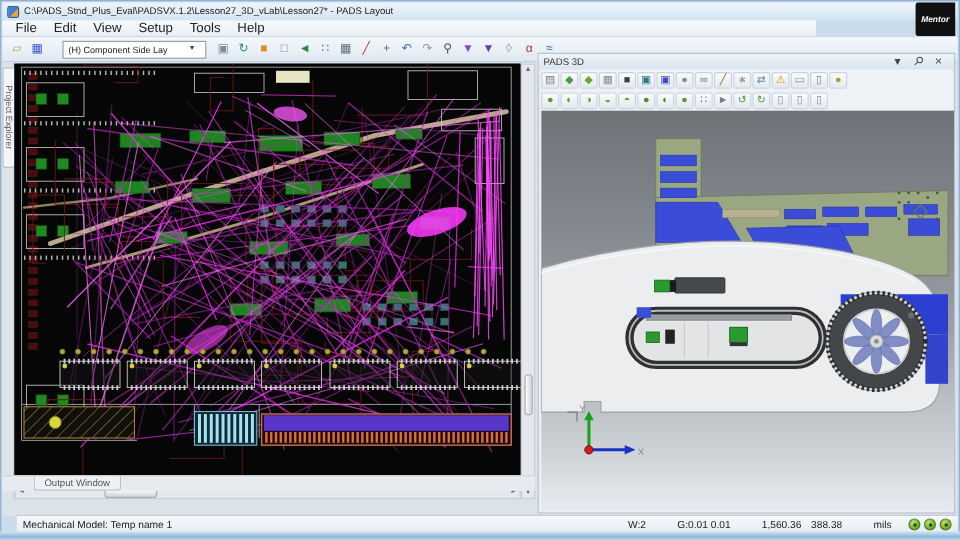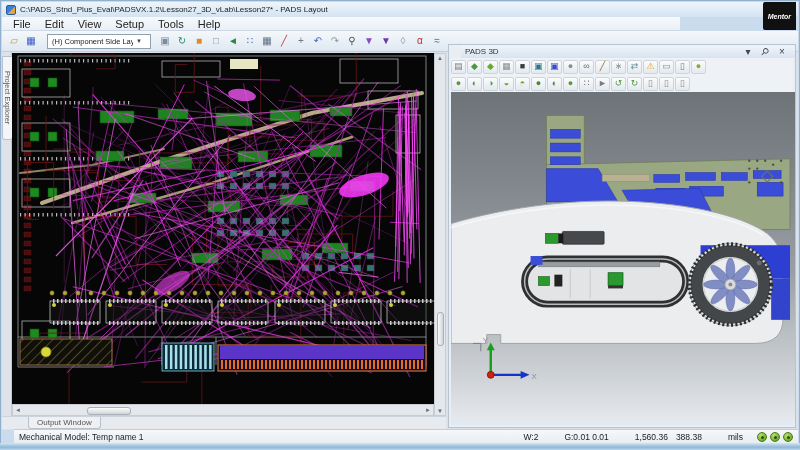--- a/index.html
+++ b/index.html
@@ -21,47 +21,47 @@
     display:flex;align-items:center;padding:0 5px;border-radius:2px 0 0 2px;}
   .logo .pads{background:#fdfefe;border:1px solid #bfe3e8;display:flex;align-items:center;
     padding:0 6px;position:relative;}
   .logo .pads b{color:#2fb6c9;font-size:19px;font-weight:bold;letter-spacing:0;line-height:1;}
   .logo .pads i{position:absolute;right:2px;top:-1px;width:12px;height:5px;background:#7fd2dd;}
   .toolbar{left:2px;top:31px;right:2px;height:21px;background:linear-gradient(#f4f8fb,#dfe8f1);
     display:flex;align-items:center;padding:0 4px;border-bottom:1px solid #c4cfda;}
   .tbi{display:inline-flex;width:16px;height:15px;align-items:center;justify-content:center;
     font-size:10px;line-height:1;margin-right:1px;flex:0 0 auto;}
   .layerdd{display:flex;align-items:center;height:15px;background:#fff;border:1px solid #8fa0b0;
-    margin:0 6px 0 7px;padding:0 8px 0 4px;width:104px;}
+    margin:0 6px 0 12px;padding:0 8px 0 4px;width:120px;}
   .layerdd .txt{font-size:7.5px;color:#222;white-space:nowrap;overflow:hidden;flex:1;}
   .layerdd .dda{font-size:6px;color:#444;padding-left:3px;}
   
   .workbg{left:2px;top:52px;right:2px;height:378px;background:#dbe2ea;}
   .pestrip{left:2px;top:52px;width:10px;height:364px;background:#dde3e9;border-right:1px solid #c2cbd4;}
   .petab{left:2px;top:56px;width:11px;height:84px;background:#f3f5f7;border:1px solid #b9c2cc;
     writing-mode:vertical-rl;font-size:7.5px;color:#555;display:flex;align-items:center;
     justify-content:center;border-radius:0 0 3px 3px;}
   .pcb{left:12px;top:53px;width:422px;height:351px;display:block;background:#000;}
   .hscroll{left:12px;top:404px;width:422px;height:12px;background:#e4e7eb;border:1px solid #c8cdd3;
     display:flex;align-items:center;}
   .hthumb{position:absolute;left:74px;top:2px;width:44px;height:8px;background:linear-gradient(#fdfdfd,#cfd3d8);
     border:1px solid #aab0b8;border-radius:3px;}
   .sarrow{font-size:6px;color:#667;width:10px;text-align:center;}
   .vscroll{left:434px;top:53px;width:12px;height:363px;background:#e4e7eb;border:1px solid #c8cdd3;}
   .vthumb{position:absolute;left:2px;top:258px;width:7px;height:34px;background:linear-gradient(90deg,#fdfdfd,#cfd3d8);
     border:1px solid #aab0b8;border-radius:3px;}
   .vup{position:absolute;top:1px;left:0;width:10px;text-align:center;font-size:6px;color:#667;}
   .vdn{position:absolute;bottom:1px;left:0;width:10px;text-align:center;font-size:6px;color:#667;}
-  .outrow{left:2px;top:416px;width:444px;height:13px;background:#e7ebf0;border-top:1px solid #cdd3da;}
+  .outrow{left:2px;top:396px;width:444px;height:13px;background:#e7ebf0;border-top:1px solid #cdd3da;}
   .outtab{position:absolute;left:26px;top:0;height:12px;padding:0 8px;background:#eef0f3;
     border:1px solid #b9c0c8;border-top:none;border-radius:0 0 3px 3px;font-size:8px;color:#555;
     display:flex;align-items:center;}
   
   .p3d{left:448px;top:44px;width:348px;height:384px;background:#e9eef4;border:1px solid #b7c3cf;}
-  .p3dtitle{position:absolute;left:12px;top:0;right:0;height:13px;display:flex;align-items:center;
+  .p3dtitle{position:absolute;left:0;top:0;right:0;height:13px;display:flex;align-items:center;
     background:linear-gradient(#eff5fa,#d9e4ef);padding:0 4px;font-size:8px;color:#333;}
   .p3dtitle .sp{flex:1;}
   .p3drow{position:absolute;left:2px;right:2px;height:17px;display:flex;align-items:center;
     background:#eef1f5;}
   .p3drow .tbi{width:15px;height:14px;background:linear-gradient(#fafcfd,#e3e9ef);
     border:1px solid #ccd5de;border-radius:2px;font-size:9px;}
   .r1{top:13px;} .r2{top:30px;}
   .v3d{position:absolute;left:2px;top:47px;width:344px;height:330px;display:block;}
   .p3dfoot{position:absolute;left:2px;right:2px;bottom:2px;height:5px;background:#e2e9f0;}
   .wmark{left:646px;top:389px;font-size:26px;font-weight:bold;color:#55c4f0;letter-spacing:1px;

